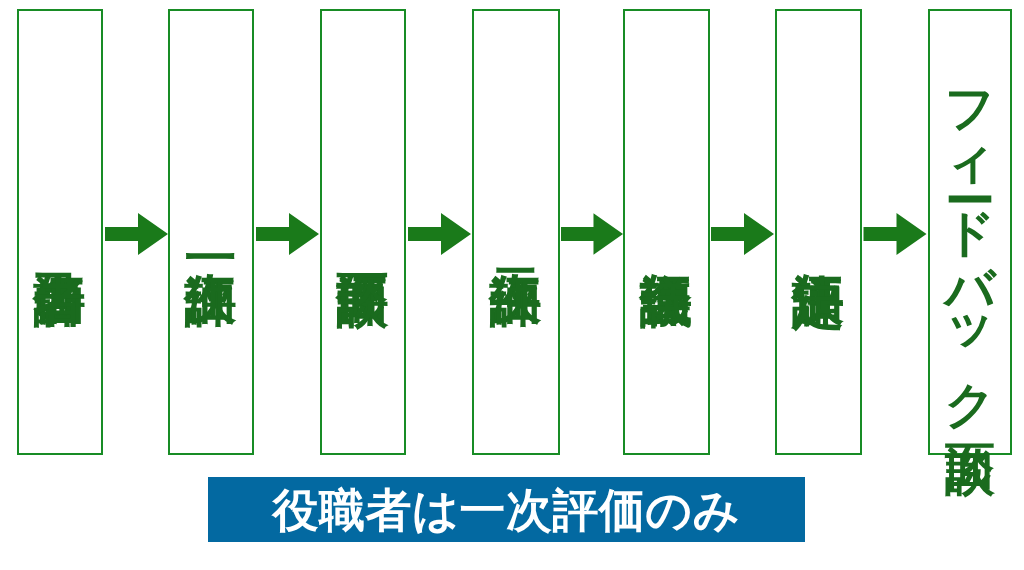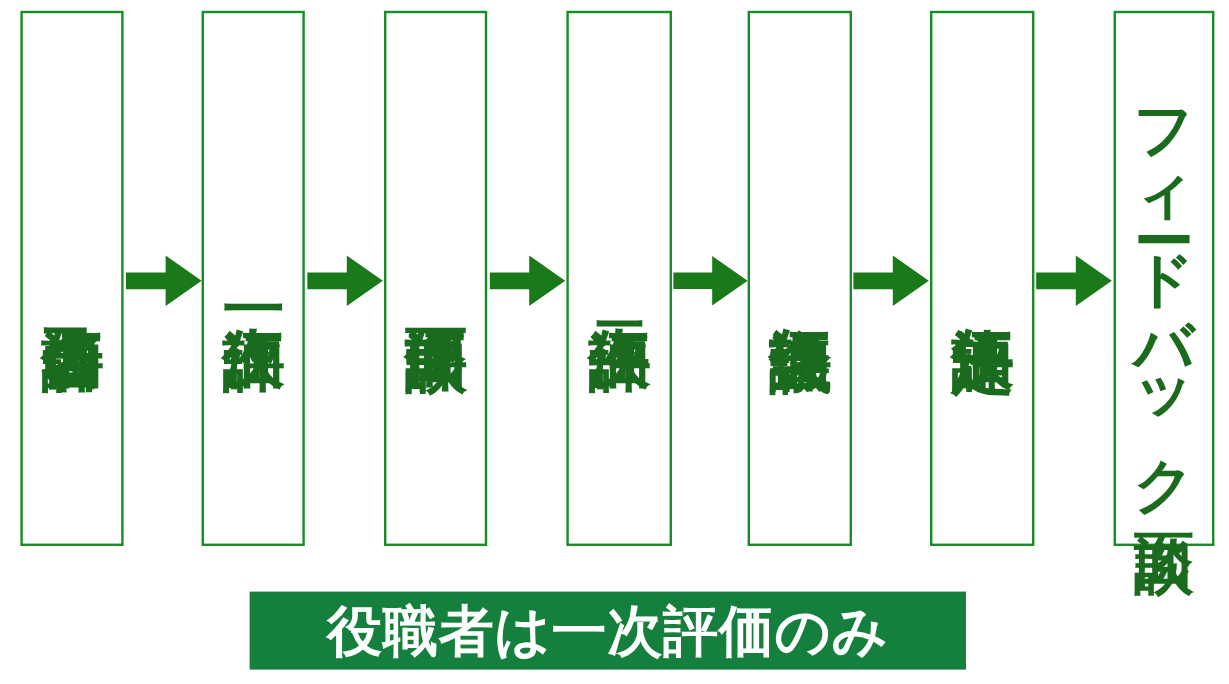--- a/index.html
+++ b/index.html
@@ -50,25 +50,24 @@
   
   .arrow {
     position: absolute;
     display: block;
   }
 
   
   .banner {
     position: absolute;
     box-sizing: border-box;
-    background: #15803d;
+    background: #0369a1;
     display: flex;
     align-items: center;
     justify-content: center;
-    margin-top: 16px;
   }
   .banner-text {
     font-family: "DejaVu Sans", "Liberation Sans", sans-serif;
     font-weight: 700;
     font-size: 46px;
     line-height: 1;
     color: #ffffff;
     letter-spacing: 0.01em;
     white-space: nowrap;
   }

